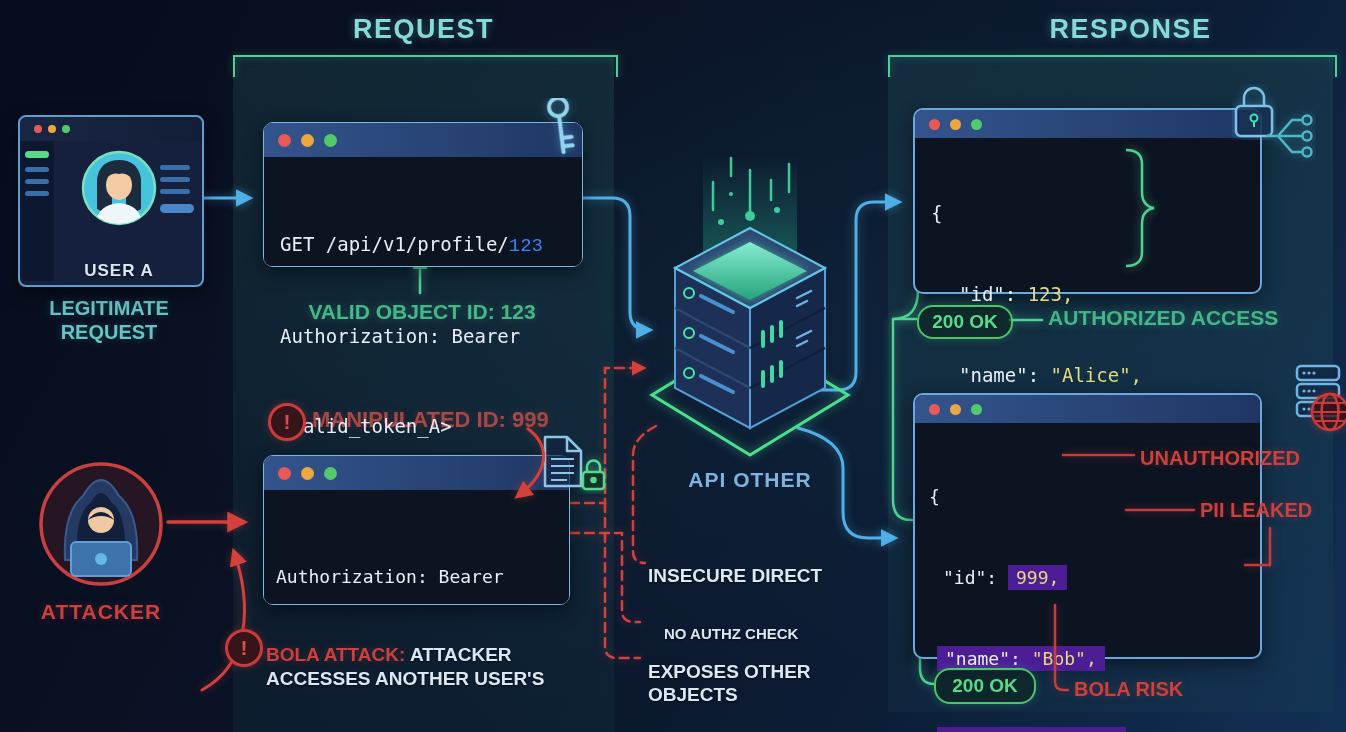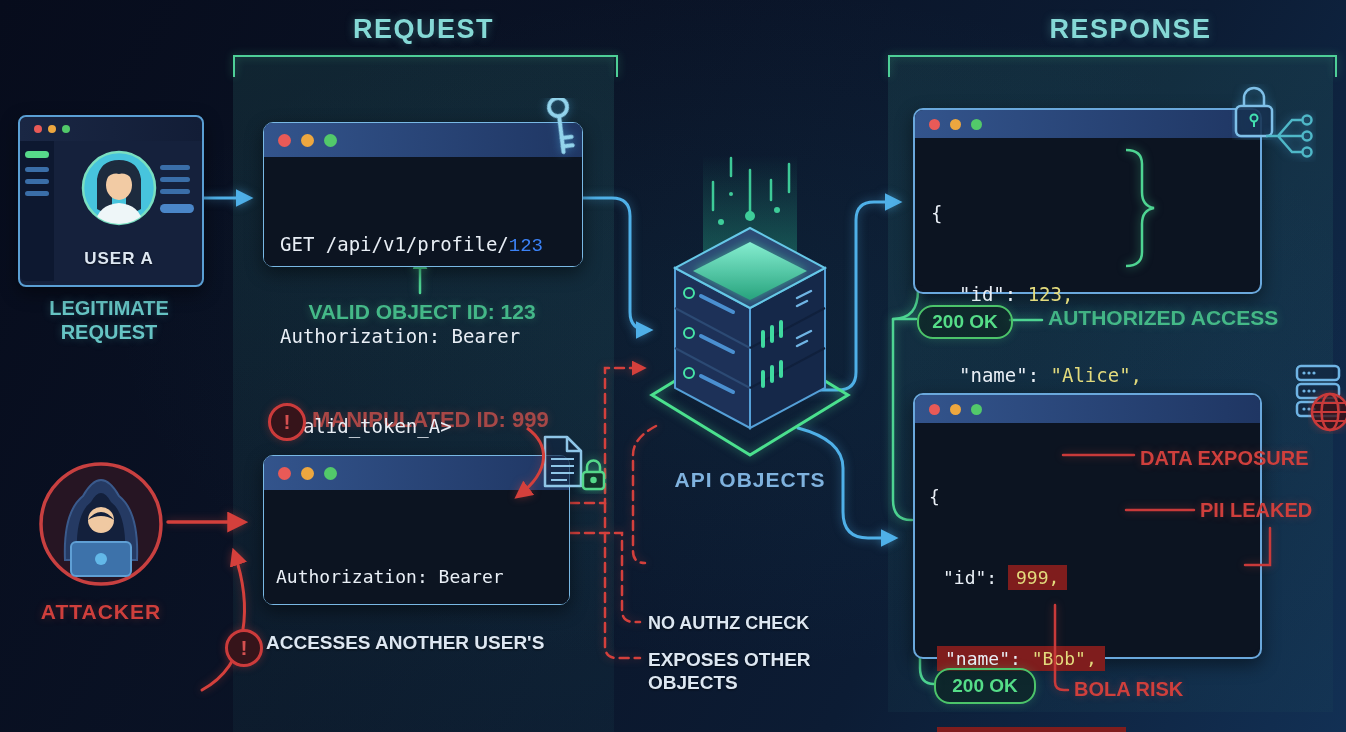--- a/index.html
+++ b/index.html
@@ -27,26 +27,26 @@
   .d-r{background:#e85a57;} .d-y{background:#eda73f;} .d-g{background:#52c96a;}
   .term{border:1.5px solid #79b8e4;}
   .code{font-family:"DejaVu Sans Mono",monospace;white-space:pre;}
   .idok{color:#3b82f6;font-family:Liberation Mono, monospace;}
   .pill999{background:#7e2424;color:#f0b45a;border-radius:6px;padding:1px 6px;}
   
   .rwin{border:2px solid #6aa8dc;}
   .rwin .bar{height:28px;}
   .k{color:#e9eff6;} .v{color:#e3db7d;text-align:right;}
   .crow{white-space:pre;}
-  .hl{background:#7f1d1d;border-radius:0;padding:2px 8px;box-decoration-break:clone;}
+  .hl{background:#4c1d95;border-radius:0;padding:2px 8px;box-decoration-break:clone;}
   
   .teal-label{color:#66c4c4;font-weight:bold;text-align:center;text-shadow:0 0 8px rgba(90,200,200,.3);}
   .green-label{color:#4ed492;font-weight:bold;text-shadow:0 0 8px rgba(80,220,150,.35);}
   .red-label{color:#cf3f3c;font-weight:bold;text-shadow:0 0 8px rgba(220,70,60,.3);}
-  .white-label{color:#dde7f2;font-weight:bold;text-shadow:0 1px 2px rgba(0,0,0,.6);}
+  .white-label{color:#dde7f2;font-weight:bold;text-shadow:0 1px 2px rgba(0,0,0,.6);margin-top:12px;}
   .blue-label{color:#7fb2de;font-weight:bold;letter-spacing:1px;}
   .statuspill{border:2px solid #4cc46a;border-radius:16px;background:rgba(12,38,28,.55);
     color:#55dd88;font-weight:bold;font-size:19px;display:flex;align-items:center;justify-content:center;
     z-index:4;box-shadow:0 0 10px rgba(70,210,130,.25);}
   .alert{width:32px;height:32px;border-radius:50%;border:3px solid #cc3b3b;background:#36141a;
     color:#d65050;font-weight:bold;font-size:21px;display:flex;align-items:center;justify-content:center;
     z-index:5;box-shadow:0 0 8px rgba(210,60,55,.35);}
   svg.layer{position:absolute;left:0;top:0;z-index:2;pointer-events:none;}
   svg.layertop{z-index:8;}
   .z5{z-index:5;} .z9{z-index:9;}
@@ -209,20 +209,21 @@
       <rect x="34" y="82" width="60" height="34" rx="5" fill="#3d72aa" stroke="#5f9fd4" stroke-width="2"></rect>
       <circle cx="64" cy="99" r="6" fill="#63b8e8"></circle>
     </g>
   </svg>
   <div class="abs red-label" style="left:18px;top:600px;width:166px;text-align:center;font-size:21px;letter-spacing:1px;">ATTACKER</div>
 
   <div class="abs alert" style="left:225px;top:629px;">
       <span>!</span>
     </div>
   <div class="abs white-label" style="left:266px;top:631px;width:300px;font-size:19px;line-height:24px;z-index:9;">
+    <div><span class="red-label">BOLA ATTACK:</span><span> ATTACKER</span></div>
     <div>ACCESSES ANOTHER USER'S</div>
   </div>
 
   <svg class="abs" style="left:635px;top:150px;z-index:3;" width="230" height="340" viewBox="0 0 230 340">
     <defs>
       <linearGradient id="topGlow" x1="0" y1="0" x2="0" y2="1">
         <stop offset="0" stop-color="#8bf7d6"></stop>
           <stop offset="1" stop-color="#27a87e"></stop>
       </linearGradient>
       <linearGradient id="beam" x1="0" y1="0" x2="0" y2="1">
@@ -269,25 +270,26 @@
           <line x1="146" y1="212" x2="146" y2="226"></line>
       </g>
       <g stroke="#6fb4e4" stroke-width="2.5" stroke-linecap="round">
         <line x1="162" y1="148" x2="176" y2="141"></line>
           <line x1="162" y1="156" x2="172" y2="151"></line>
         <line x1="162" y1="188" x2="176" y2="181"></line>
           <line x1="162" y1="196" x2="172" y2="191"></line>
       </g>
     </g>
   </svg>
-  <div class="abs blue-label" style="left:635px;top:468px;width:230px;text-align:center;font-size:21px;z-index:4;">API OBJECTS</div>
+  <div class="abs blue-label" style="left:635px;top:468px;width:230px;text-align:center;font-size:21px;z-index:4;">API OTHER</div>
 
   <div class="abs white-label z9" style="left:648px;top:552px;font-size:19px;line-height:23px;">
-  </div>
-  <div class="abs white-label z9" style="left:648px;top:613px;font-size:18px;">NO AUTHZ CHECK</div>
+    <div>INSECURE DIRECT</div>
+  </div>
+  <div class="abs white-label z9" style="left:664px;top:613px;font-size:15px;">NO AUTHZ CHECK</div>
   <div class="abs white-label z9" style="left:648px;top:648px;font-size:19px;line-height:23px;">
     <div>EXPOSES OTHER</div>
     <div>OBJECTS</div>
   </div>
 
   <div class="abs win rwin" style="left:913px;top:108px;width:345px;height:182px;background:#0c1421;">
     <div class="bar">
       <span class="dot d-r" style="width:11px;height:11px;"></span>
       <span class="dot d-y" style="width:11px;height:11px;"></span>
       <span class="dot d-g" style="width:11px;height:11px;"></span>
@@ -358,21 +360,21 @@
   </svg>
   <svg class="abs z5" style="left:1308px;top:390px;" width="44" height="44" viewBox="0 0 44 44">
     <g stroke="#c93a3a" stroke-width="2.5" fill="rgba(40,10,16,.7)" class="glowr">
       <circle cx="22" cy="22" r="18"></circle>
       <ellipse cx="22" cy="22" rx="8.5" ry="18" fill="none"></ellipse>
       <path d="M4,22 H40 M7,13 H37 M7,31 H37" fill="none" stroke-width="2"></path>
     </g>
   </svg>
 
   <div class="abs red-label z9" style="left:1140px;top:446px;font-size:20px;line-height:25px;">
-    <div>DATA EXPOSURE</div>
+    <div>UNAUTHORIZED</div>
   </div>
   <div class="abs red-label z9" style="left:1200px;top:499px;font-size:20px;">PII LEAKED</div>
   <div class="abs red-label z9" style="left:1074px;top:678px;font-size:20px;">BOLA RISK</div>
   <div class="abs statuspill" style="left:934px;top:668px;width:98px;height:32px;">200 OK</div>
 
   <svg class="layer layertop" width="1346" height="732" viewBox="0 0 1346 732">
     <defs>
       <marker id="mr2" markerWidth="6" markerHeight="6" refX="4.5" refY="3" orient="auto">
           <path d="M0,0 L6,3 L0,6 Z" fill="#d4403c"></path>
         </marker>

